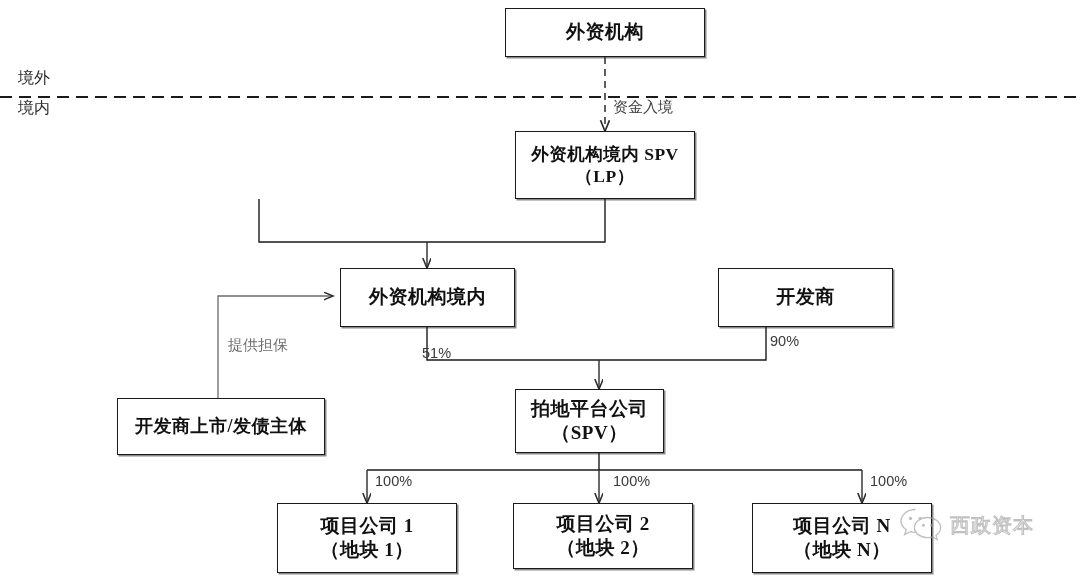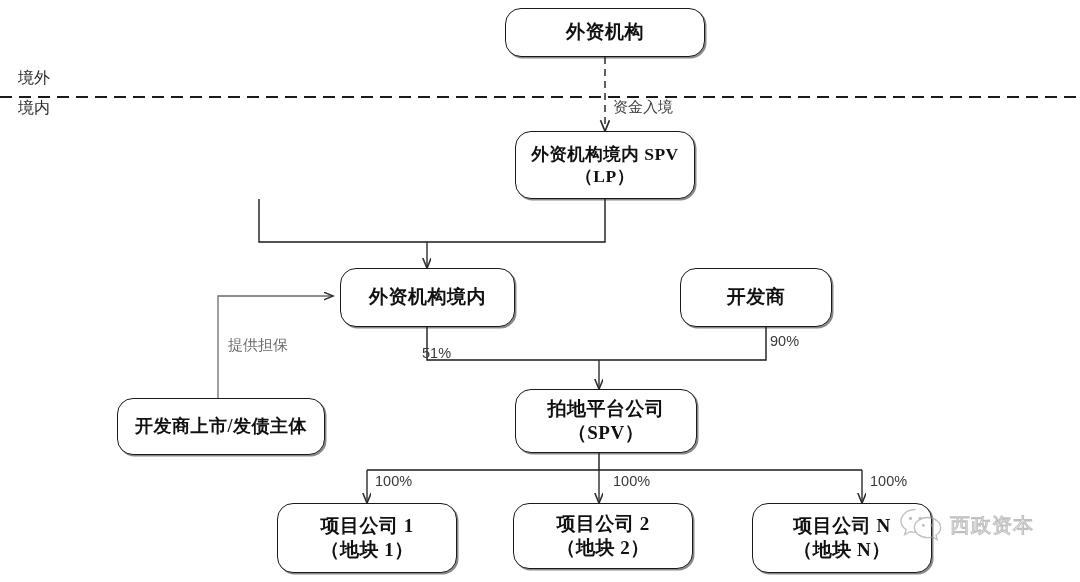--- a/index.html
+++ b/index.html
@@ -22,21 +22,21 @@
     left: 0;
     top: 0;
     width: 1080px;
     height: 582px;
     pointer-events: none;
   }
   .node {
     position: absolute;
     box-sizing: border-box;
     border: 1.6px solid #1a1a1a;
-    border-radius: 16px;
+    border-radius: 0;
     background: #ffffff;
     display: flex;
     flex-direction: column;
     align-items: center;
     justify-content: center;
     text-align: left;
     color: #111111;
     font-weight: bold;
     font-size: 19px;
     line-height: 1.28;
@@ -129,29 +129,29 @@
   <div class="node" style="left:515px; top:131px; width:180px; height:68px; font-size:17.5px;">
     <span>外资机构境内 SPV</span>
     <span class="l2">（LP）</span>
   </div>
 
 
   <div class="node" style="left:340px; top:268px; width:175px; height:59px;">
     <span>外资机构境内</span>
   </div>
 
-  <div class="node" style="left:680px; top:268px; width:152px; height:59px;">
+  <div class="node" style="left:718px; top:268px; width:175px; height:59px;">
     <span>开发商</span>
   </div>
 
   <div class="node" style="left:117px; top:398px; width:208px; height:57px; font-size:18px;">
     <span>开发商上市/发债主体</span>
   </div>
 
-  <div class="node" style="left:515px; top:389px; width:182px; height:64px;">
+  <div class="node" style="left:515px; top:389px; width:149px; height:64px;">
     <span>拍地平台公司</span>
     <span class="l2">（SPV）</span>
   </div>
 
   <div class="node" style="left:277px; top:503px; width:180px; height:70px;">
     <span>项目公司 1</span>
     <span class="l2">（地块 1）</span>
   </div>
 
   <div class="node" style="left:513px; top:503px; width:180px; height:66px;">

